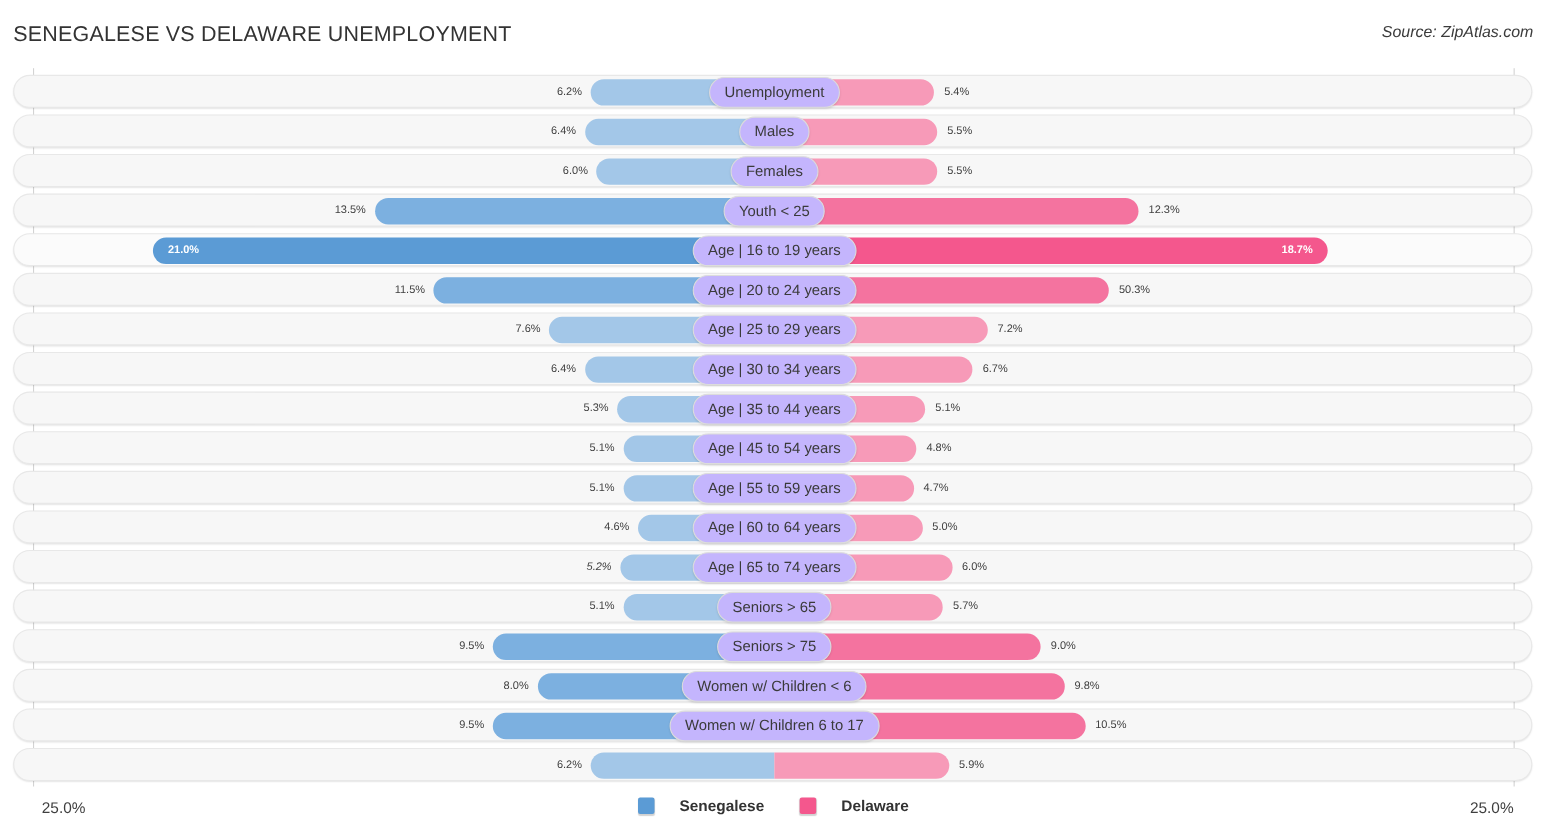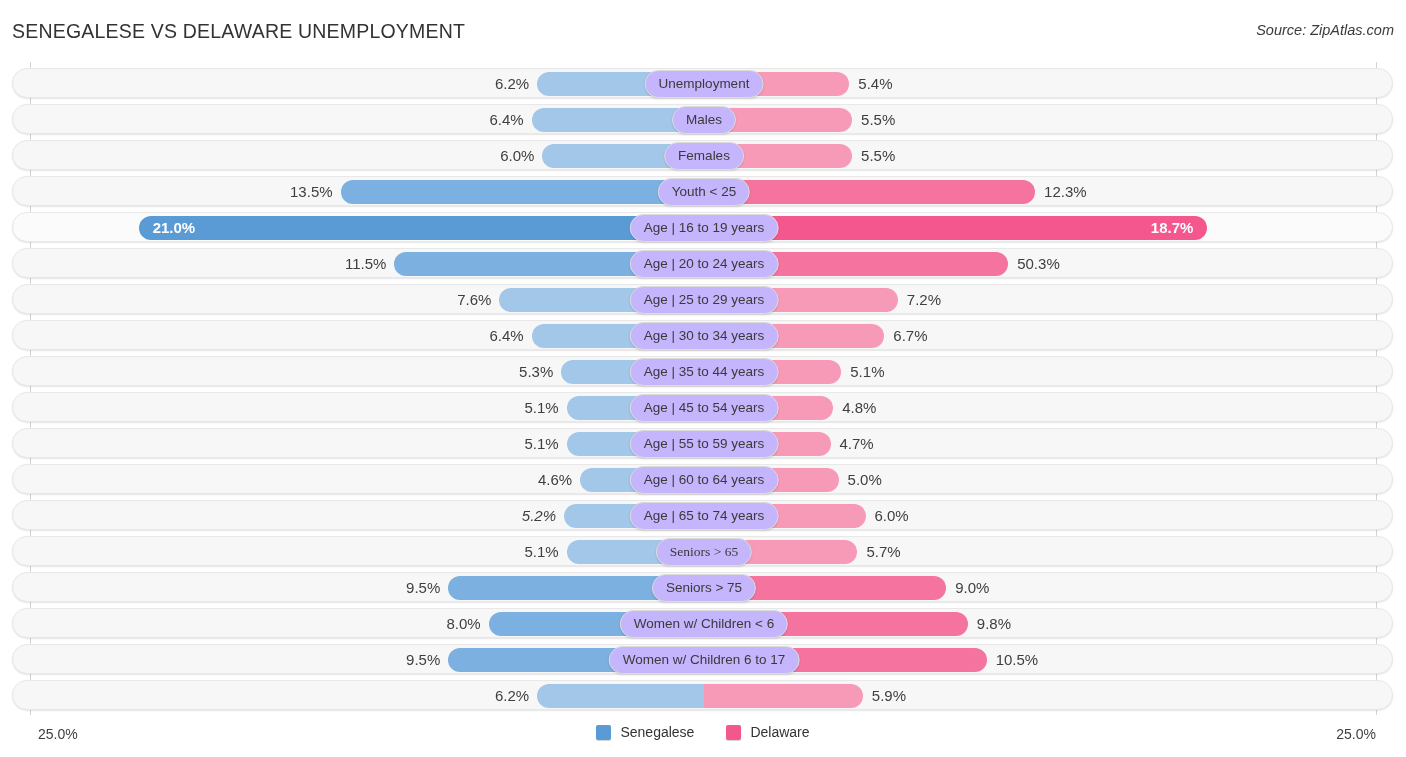--- a/index.html
+++ b/index.html
@@ -59,21 +59,21 @@
     top: 3px;
     height: 24px;
   }
   .bar.left  { border-radius: 12px 0 0 12px; }
   .bar.right { border-radius: 0 12px 12px 0; }
 
   
   .val {
     position: absolute;
     top: 0; height: 30px; line-height: 30px;
-    font-size: 15px; color: #3f3f3f;
+    font-size: 10px; color: #3f3f3f;
     white-space: nowrap;
   }
   .val.left  { text-align: right; }
   .val.right { text-align: left; }
   
   .val.inside { color: #ffffff; font-weight: bold; }
 
   
   .cat-pill {
     position: absolute;
@@ -101,21 +101,21 @@
     position: absolute; top: 11px;
     font-size: 14px; color: #3f3f3f; white-space: nowrap;
   }
   .axis-max.left  { left: 38px; }
   .axis-max.right { right: 30px; }
 
   .legend {
     position: absolute; top: 9px; left: 0; width: 1406px;
     display: flex; justify-content: center; align-items: center; gap: 32px;
   }
-  .legend-item { display: flex; align-items: center; gap: 9px; }
+  .legend-item { display: flex; align-items: center; gap: 23px; font-weight: bold; }
   .swatch {
     width: 15px; height: 15px; border-radius: 2px;
     box-shadow: 0 1px 1px rgba(0,0,0,0.18);
   }
   .legend-label { font-size: 14px; color: #333333; white-space: nowrap; }
 </style>
 </head>
 <body>
 
 <div id="page">
@@ -217,21 +217,21 @@
         <div class="bar right" style="left: 691px; width: 161.52px; background: rgb(247, 154, 184);"></div>
         <div class="val left" style="left: 455.016px; width: 88px; font-style: italic;">5.2%</div>
         <div class="val right" style="left: 861.52px; width: 90px;">6.0%</div>
         <div class="cat-pill" style="left: 691px;">Age | 65 to 74 years</div>
       </div>
       <div class="row" style="top: 474px;">
         <div class="bar left" style="left: 553.708px; width: 137.292px; background: rgb(163, 199, 232);"></div>
         <div class="bar right" style="left: 691px; width: 153.444px; background: rgb(247, 154, 184);"></div>
         <div class="val left" style="left: 457.708px; width: 88px;">5.1%</div>
         <div class="val right" style="left: 853.444px; width: 90px;">5.7%</div>
-        <div class="cat-pill" style="left: 691px; font-family: Liberation Serif, serif;">Seniors &gt; 65</div>
+        <div class="cat-pill" style="left: 691px;">Seniors &gt; 65</div>
       </div>
       <div class="row" style="top: 510px;">
         <div class="bar left" style="left: 435.26px; width: 255.74px; background: rgb(124, 176, 224);"></div>
         <div class="bar right" style="left: 691px; width: 242.28px; background: rgb(244, 115, 159);"></div>
         <div class="val left" style="left: 339.26px; width: 88px;">9.5%</div>
         <div class="val right" style="left: 942.28px; width: 90px;">9.0%</div>
         <div class="cat-pill" style="left: 691px;">Seniors &gt; 75</div>
       </div>
       <div class="row" style="top: 546px;">
         <div class="bar left" style="left: 475.64px; width: 215.36px; background: rgb(124, 176, 224);"></div>

